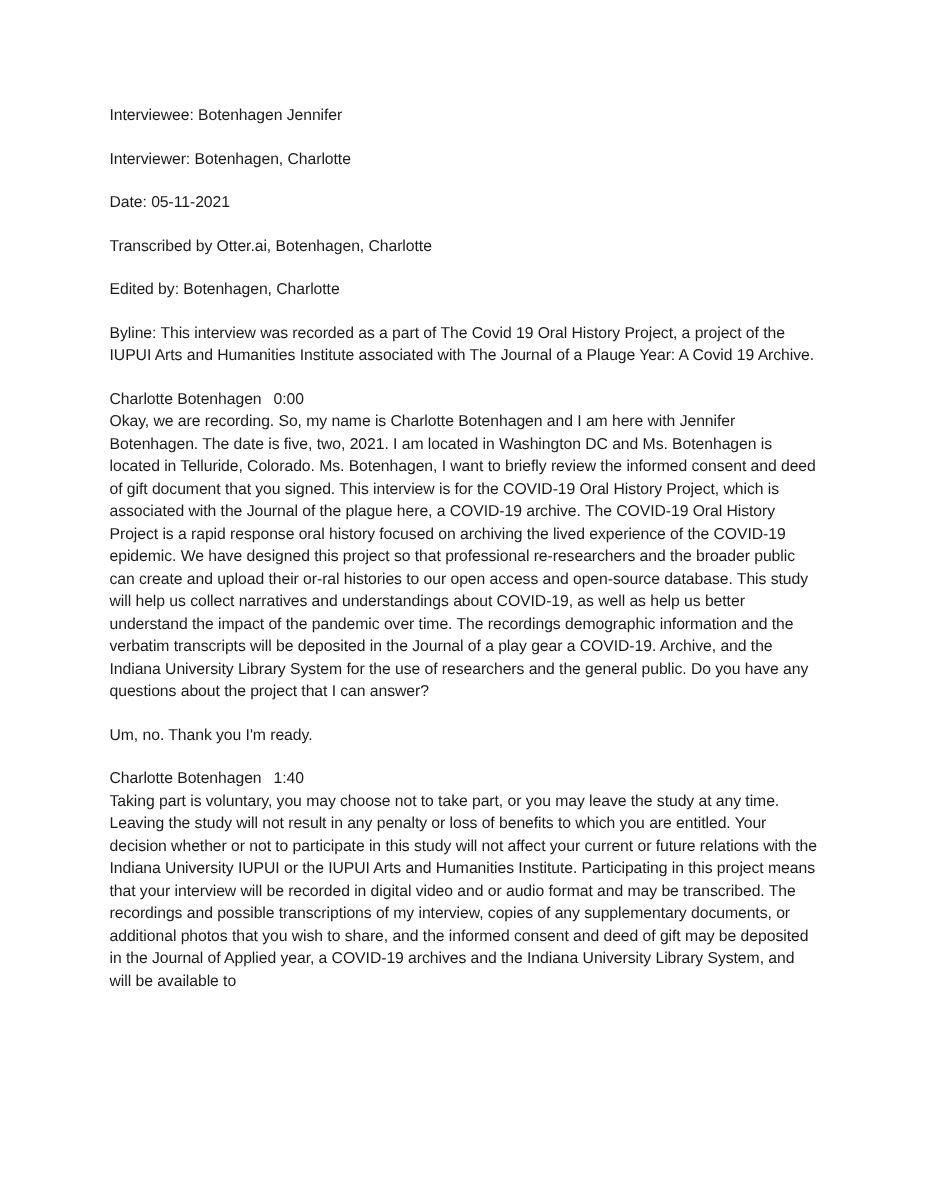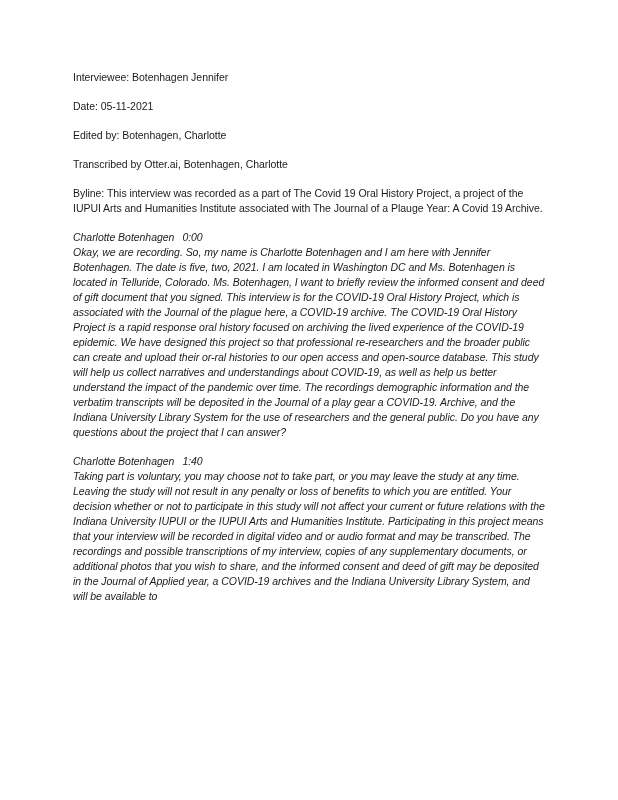--- a/index.html
+++ b/index.html
@@ -20,41 +20,43 @@
     padding: 70px 72px 0 73px;
     font-family: "Liberation Sans", sans-serif;
     font-size: 10.5px;
     line-height: 15px;
     letter-spacing: -0.04px;
     color: #1b1b1b;
   }
   p { margin: 0; }
   .meta { margin-bottom: 14px; }
   .byline { margin-top: 2px; margin-bottom: 14px; }
-  .segment { margin-bottom: 14px; font-style: italic; }
+  .segment { margin-bottom: 14px; }
   .time { margin-left: 8px; }
 </style>
 </head>
 <body>
 
 <div class="page">
 
   <p class="meta">Interviewee: Botenhagen Jennifer</p>
+  <p class="meta">Interviewer: Botenhagen, Charlotte</p>
   <p class="meta">Date: 05-11-2021</p>
+  <p class="meta">Transcribed by Otter.ai, Botenhagen, Charlotte</p>
   <p class="meta">Edited by: Botenhagen, Charlotte</p>
-  <p class="meta">Transcribed by Otter.ai, Botenhagen, Charlotte</p>
 
   <p class="byline">Byline: This interview was recorded as a part of The Covid 19 Oral History Project, a project of the IUPUI Arts and Humanities Institute associated with The Journal of a Plauge Year: A Covid 19 Archive.</p>
 
   <div class="segment">
     <p class="heading"><span>Charlotte Botenhagen</span><span class="time">0:00</span></p>
     <p class="para">Okay, we are recording. So, my name is Charlotte Botenhagen and I am here with Jennifer Botenhagen. The date is five, two, 2021. I am located in Washington DC and Ms. Botenhagen is located in Telluride, Colorado. Ms. Botenhagen, I want to briefly review the informed consent and deed of gift document that you signed. This interview is for the COVID-19 Oral History Project, which is associated with the Journal of the plague here, a COVID-19 archive. The COVID-19 Oral History Project is a rapid response oral history focused on archiving the lived experience of the COVID-19 epidemic. We have designed this project so that professional re-researchers and the broader public can create and upload their or-ral histories to our open access and open-source database. This study will help us collect narratives and understandings about COVID-19, as well as help us better understand the impact of the pandemic over time. The recordings demographic information and the verbatim transcripts will be deposited in the Journal of a play gear a COVID-19. Archive, and the Indiana University Library System for the use of researchers and the general public. Do you have any questions about the project that I can answer?</p>
   </div>
 
   <div class="segment">
+    <p class="para">Um, no. Thank you I'm ready.</p>
   </div>
 
   <div class="segment">
     <p class="heading"><span>Charlotte Botenhagen</span><span class="time">1:40</span></p>
     <p class="para">Taking part is voluntary, you may choose not to take part, or you may leave the study at any time. Leaving the study will not result in any penalty or loss of benefits to which you are entitled. Your decision whether or not to participate in this study will not affect your current or future relations with the Indiana University IUPUI or the IUPUI Arts and Humanities Institute. Participating in this project means that your interview will be recorded in digital video and or audio format and may be transcribed. The recordings and possible transcriptions of my interview, copies of any supplementary documents, or additional photos that you wish to share, and the informed consent and deed of gift may be deposited in the Journal of Applied year, a COVID-19 archives and the Indiana University Library System, and will be available to</p>
   </div>
 
 </div>
 
 </body></html>

